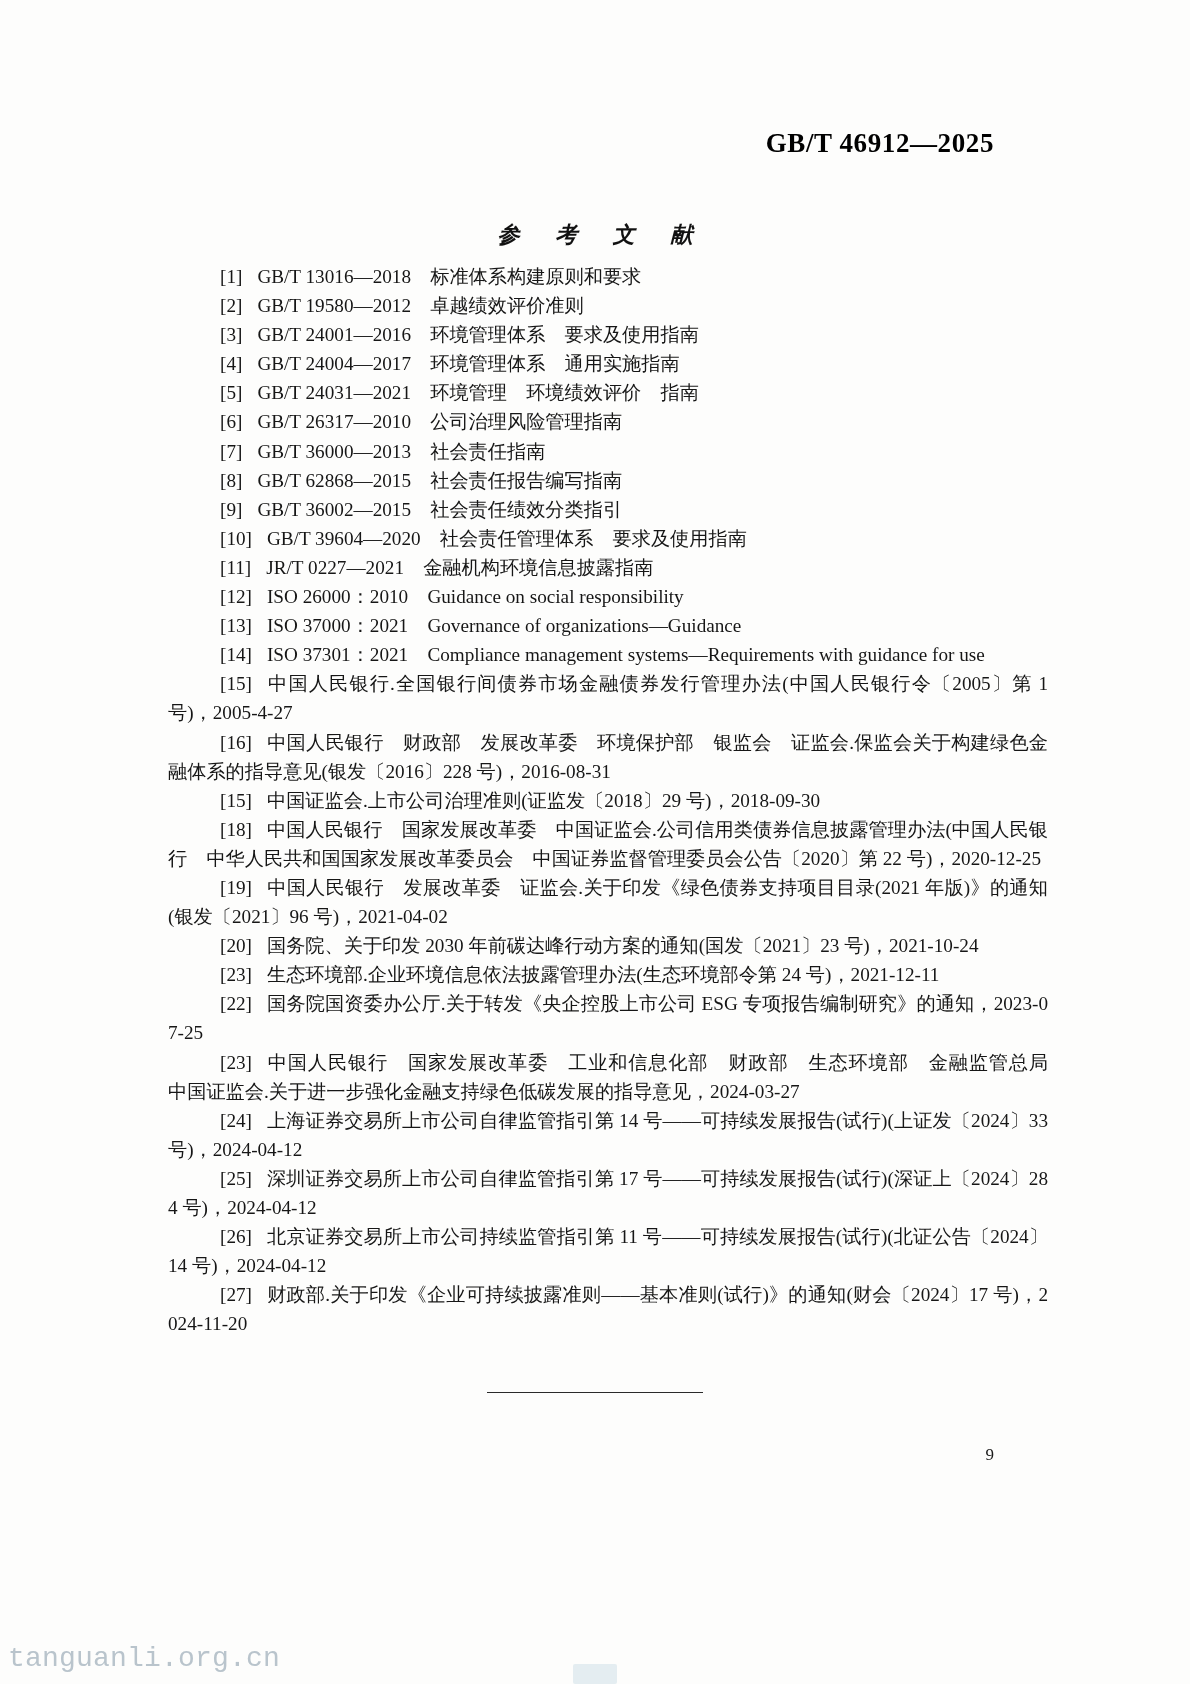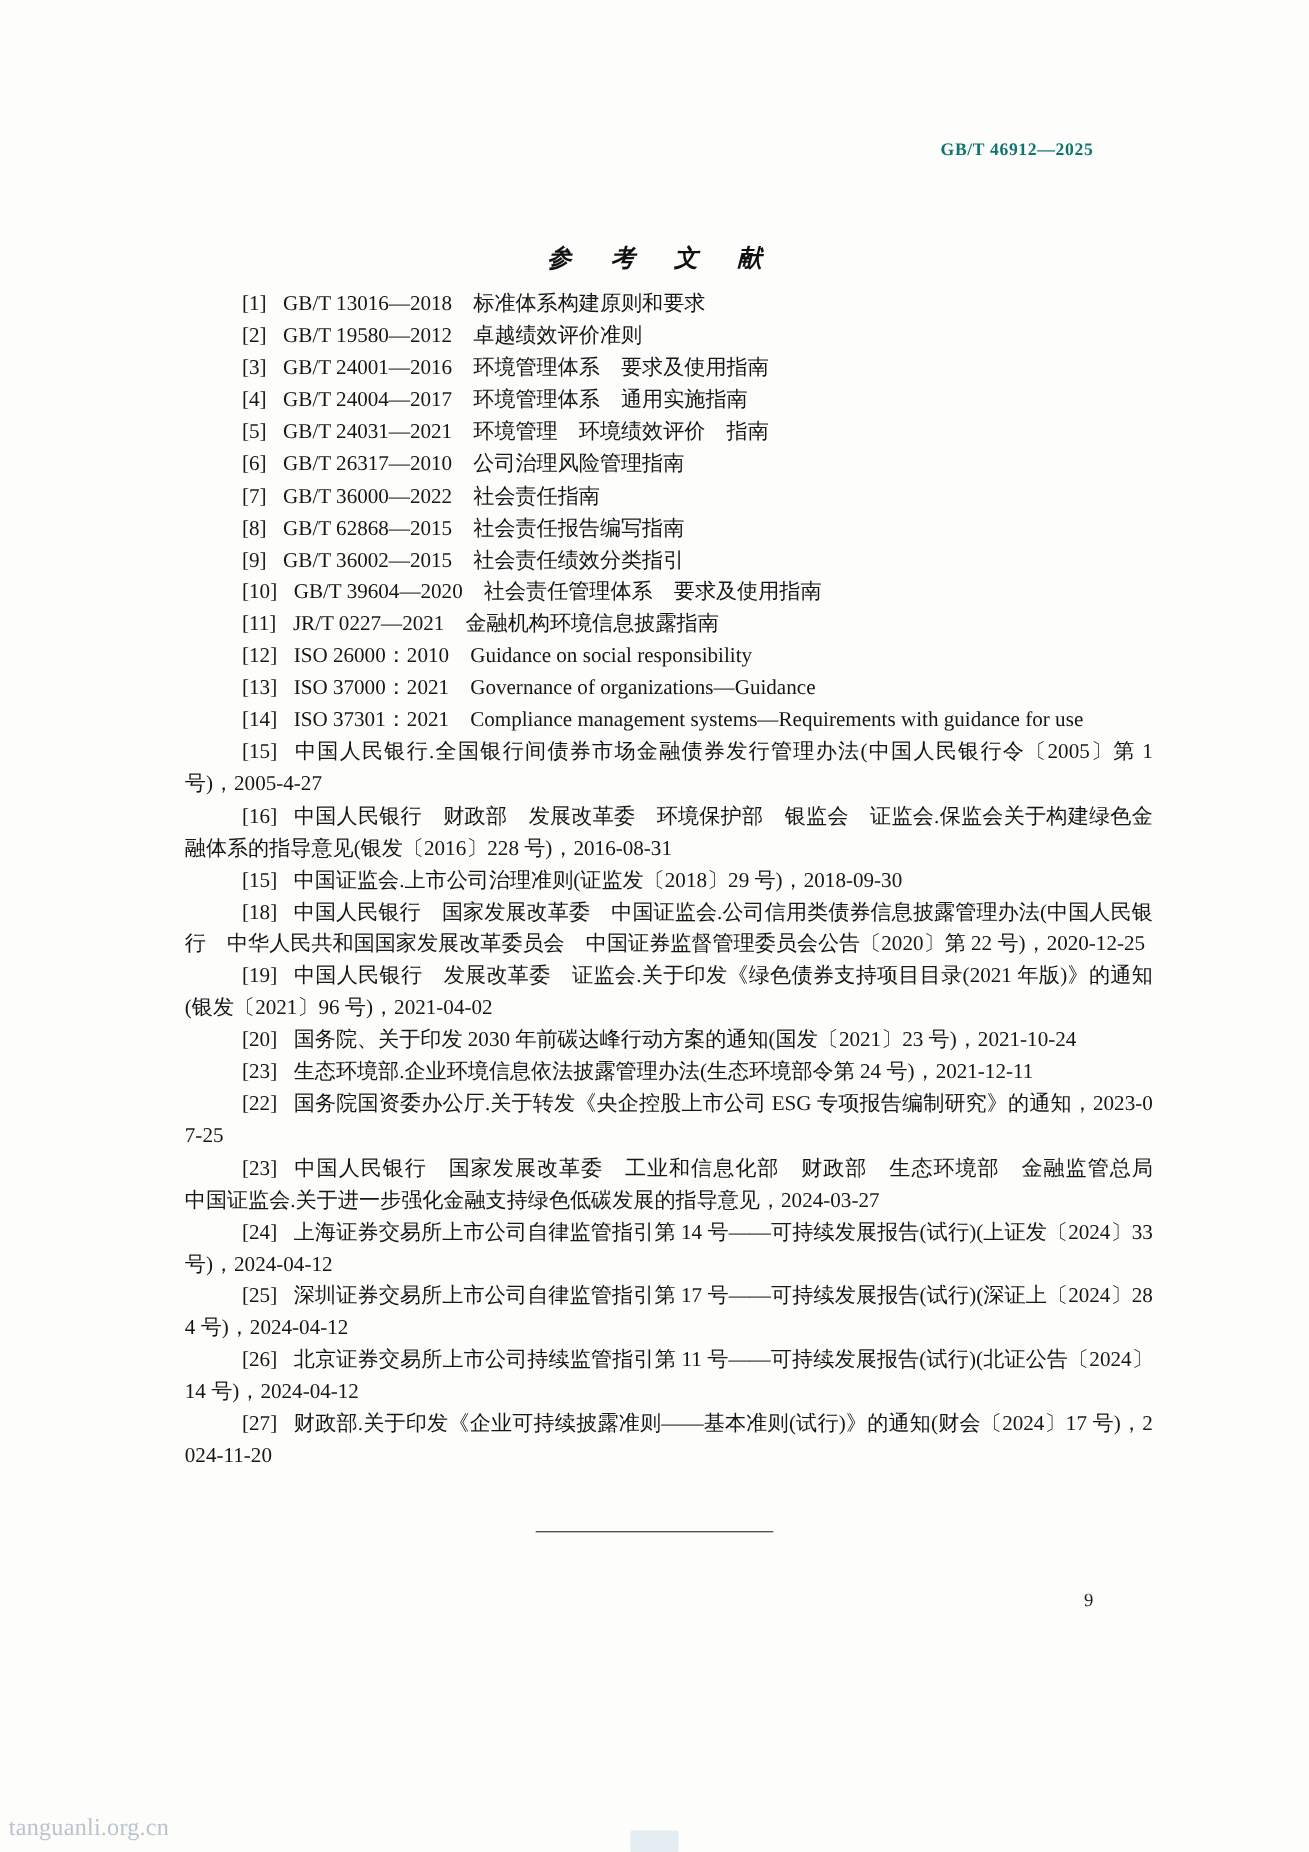--- a/index.html
+++ b/index.html
@@ -27,23 +27,23 @@
     position: absolute;
     top: 128px;
     left: 0;
     right: 0;
     padding-right: 196px;
     text-align: right;
   }
   .std-no {
     font-family: "Liberation Serif", "DejaVu Serif", serif;
     font-weight: bold;
-    font-size: 16px;
+    font-size: 27px;
     letter-spacing: 0.6px;
-    color: #0f766e;
+    color: #000000;
   }
 
   
   .section-title {
     position: absolute;
     top: 220px;
     left: 0;
     right: 0;
     text-align: center;
     font-family: "DejaVu Sans", "Liberation Sans", sans-serif;
@@ -104,22 +104,22 @@
     top: 1445px;
     right: 196px;
     font-size: 17px;
     color: #1a1a1a;
   }
 
   .watermark {
     position: absolute;
     left: 8px;
     bottom: 10px;
-    font-family: Liberation Serif, serif;
-    font-size: 22px;
+    font-family: Liberation Mono, monospace;
+    font-size: 28px;
     color: #b9c4cc;
     letter-spacing: 0.2px;
   }
   .stamp {
     position: absolute;
     left: 50%;
     transform: translateX(-50%);
     bottom: 0px;
     width: 44px;
     height: 20px;
@@ -139,21 +139,21 @@
 
   <div class="section-title">参 考 文 献</div>
 
   <div class="refs" id="reference-list">
       <p class="ref compact"><span class="num">[1]</span><span class="gap"></span><span>GB/T 13016—2018　标准体系构建原则和要求</span></p>
       <p class="ref compact"><span class="num">[2]</span><span class="gap"></span><span>GB/T 19580—2012　卓越绩效评价准则</span></p>
       <p class="ref compact"><span class="num">[3]</span><span class="gap"></span><span>GB/T 24001—2016　环境管理体系　要求及使用指南</span></p>
       <p class="ref compact"><span class="num">[4]</span><span class="gap"></span><span>GB/T 24004—2017　环境管理体系　通用实施指南</span></p>
       <p class="ref compact"><span class="num">[5]</span><span class="gap"></span><span>GB/T 24031—2021　环境管理　环境绩效评价　指南</span></p>
       <p class="ref compact"><span class="num">[6]</span><span class="gap"></span><span>GB/T 26317—2010　公司治理风险管理指南</span></p>
-      <p class="ref compact"><span class="num">[7]</span><span class="gap"></span><span>GB/T 36000—2022　社会责任指南</span></p>
+      <p class="ref compact"><span class="num">[7]</span><span class="gap"></span><span>GB/T 36000—2013　社会责任指南</span></p>
       <p class="ref compact"><span class="num">[8]</span><span class="gap"></span><span>GB/T 62868—2015　社会责任报告编写指南</span></p>
       <p class="ref compact"><span class="num">[9]</span><span class="gap"></span><span>GB/T 36002—2015　社会责任绩效分类指引</span></p>
       <p class="ref compact"><span class="num">[10]</span><span class="gap"></span><span>GB/T 39604—2020　社会责任管理体系　要求及使用指南</span></p>
       <p class="ref compact"><span class="num">[11]</span><span class="gap"></span><span>JR/T 0227—2021　金融机构环境信息披露指南</span></p>
       <p class="ref compact"><span class="num">[12]</span><span class="gap"></span><span>ISO 26000：2010　Guidance on social responsibility</span></p>
       <p class="ref compact"><span class="num">[13]</span><span class="gap"></span><span>ISO 37000：2021　Governance of organizations—Guidance</span></p>
       <p class="ref compact"><span class="num">[14]</span><span class="gap"></span><span>ISO 37301：2021　Compliance management systems—Requirements with guidance for use</span></p>
       <p class="ref"><span class="num">[15]</span><span class="gap"></span><span>中国人民银行.全国银行间债券市场金融债券发行管理办法(中国人民银行令〔2005〕第 1 号)，2005-4-27</span></p>
       <p class="ref"><span class="num">[16]</span><span class="gap"></span><span>中国人民银行　财政部　发展改革委　环境保护部　银监会　证监会.保监会关于构建绿色金融体系的指导意见(银发〔2016〕228 号)，2016-08-31</span></p>
       <p class="ref"><span class="num">[15]</span><span class="gap"></span><span>中国证监会.上市公司治理准则(证监发〔2018〕29 号)，2018-09-30</span></p>

